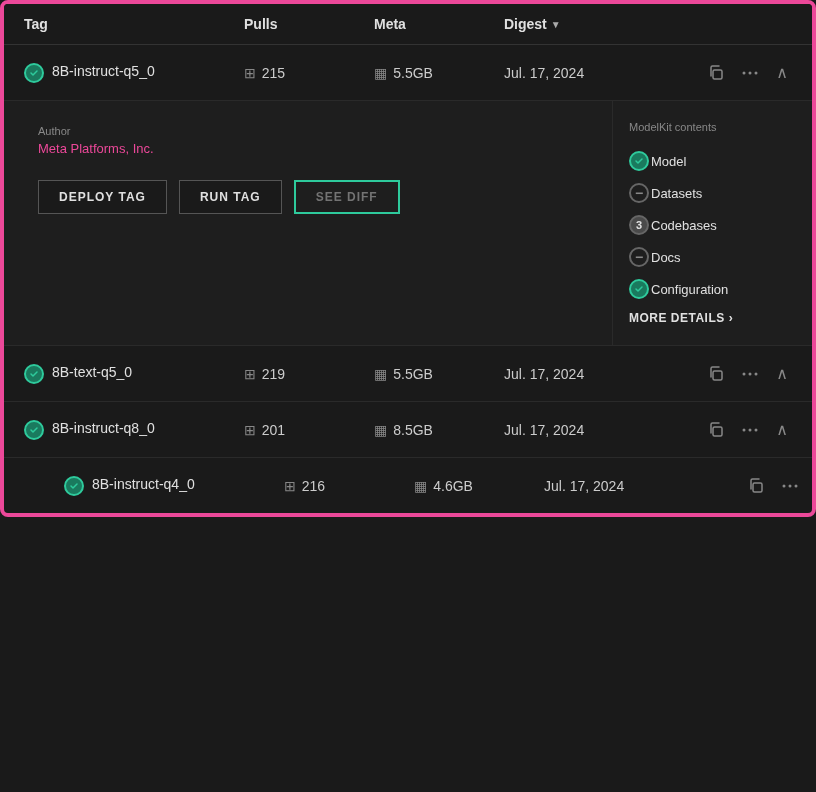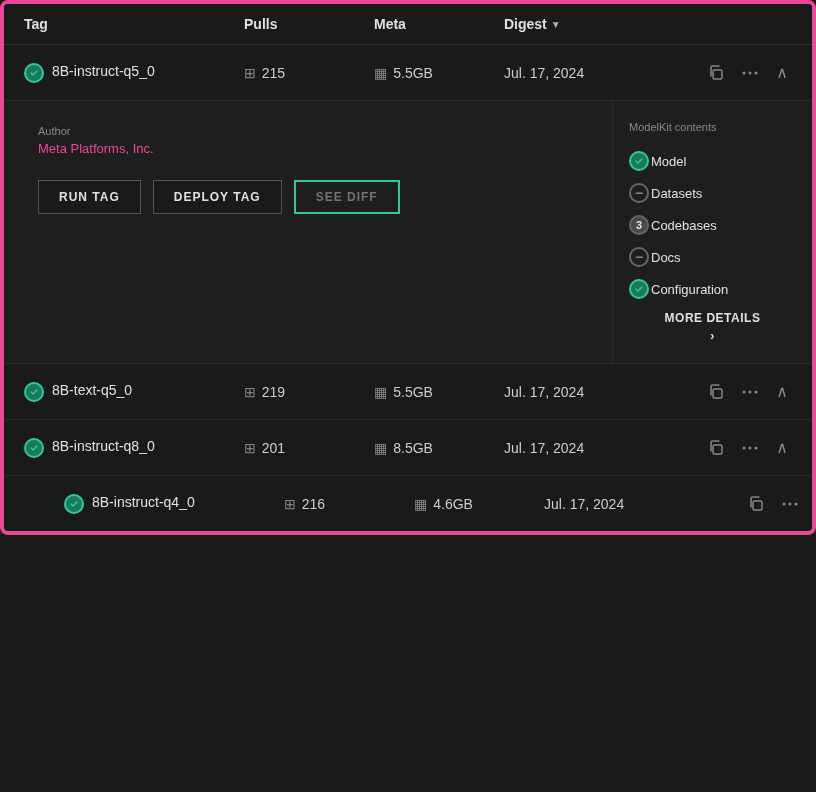--- a/index.html
+++ b/index.html
@@ -252,21 +252,20 @@
       display: flex;
       align-items: center;
       gap: 4px;
       font-size: 12px;
       font-weight: 700;
       color: #e0e0e0;
       cursor: pointer;
       margin-top: 8px;
       text-transform: uppercase;
       letter-spacing: 0.5px;
-      flex-direction: column;
     }
 
     .chevron-right {
       font-size: 12px;
     }
 
     .chevron-down-icon, .chevron-up-icon {
       font-size: 16px;
       color: #888;
     }
@@ -328,22 +327,22 @@
       </div>
     </div>
 
     <div class="tag-detail">
       <div class="tag-detail-left">
         <div class="detail-section">
           <div class="detail-label">Author</div>
           <div class="detail-value">Meta Platforms, Inc.</div>
         </div>
         <div class="action-buttons">
+          <button class="btn-outline">DEPLOY TAG</button>
           <button class="btn-outline">RUN TAG</button>
-          <button class="btn-outline">DEPLOY TAG</button>
           <button class="btn-teal">SEE DIFF</button>
         </div>
       </div>
       <div class="tag-detail-right">
         <div class="modelkit-title">ModelKit contents</div>
 
         <div class="kit-item">
           <div class="kit-icon-check">
             <svg width="10" height="10" viewBox="0 0 10 10" fill="none">
                 <polyline points="2,5 4,7 8,3" stroke="#2eca9c" stroke-width="1.5" stroke-linecap="round" stroke-linejoin="round"></polyline>

